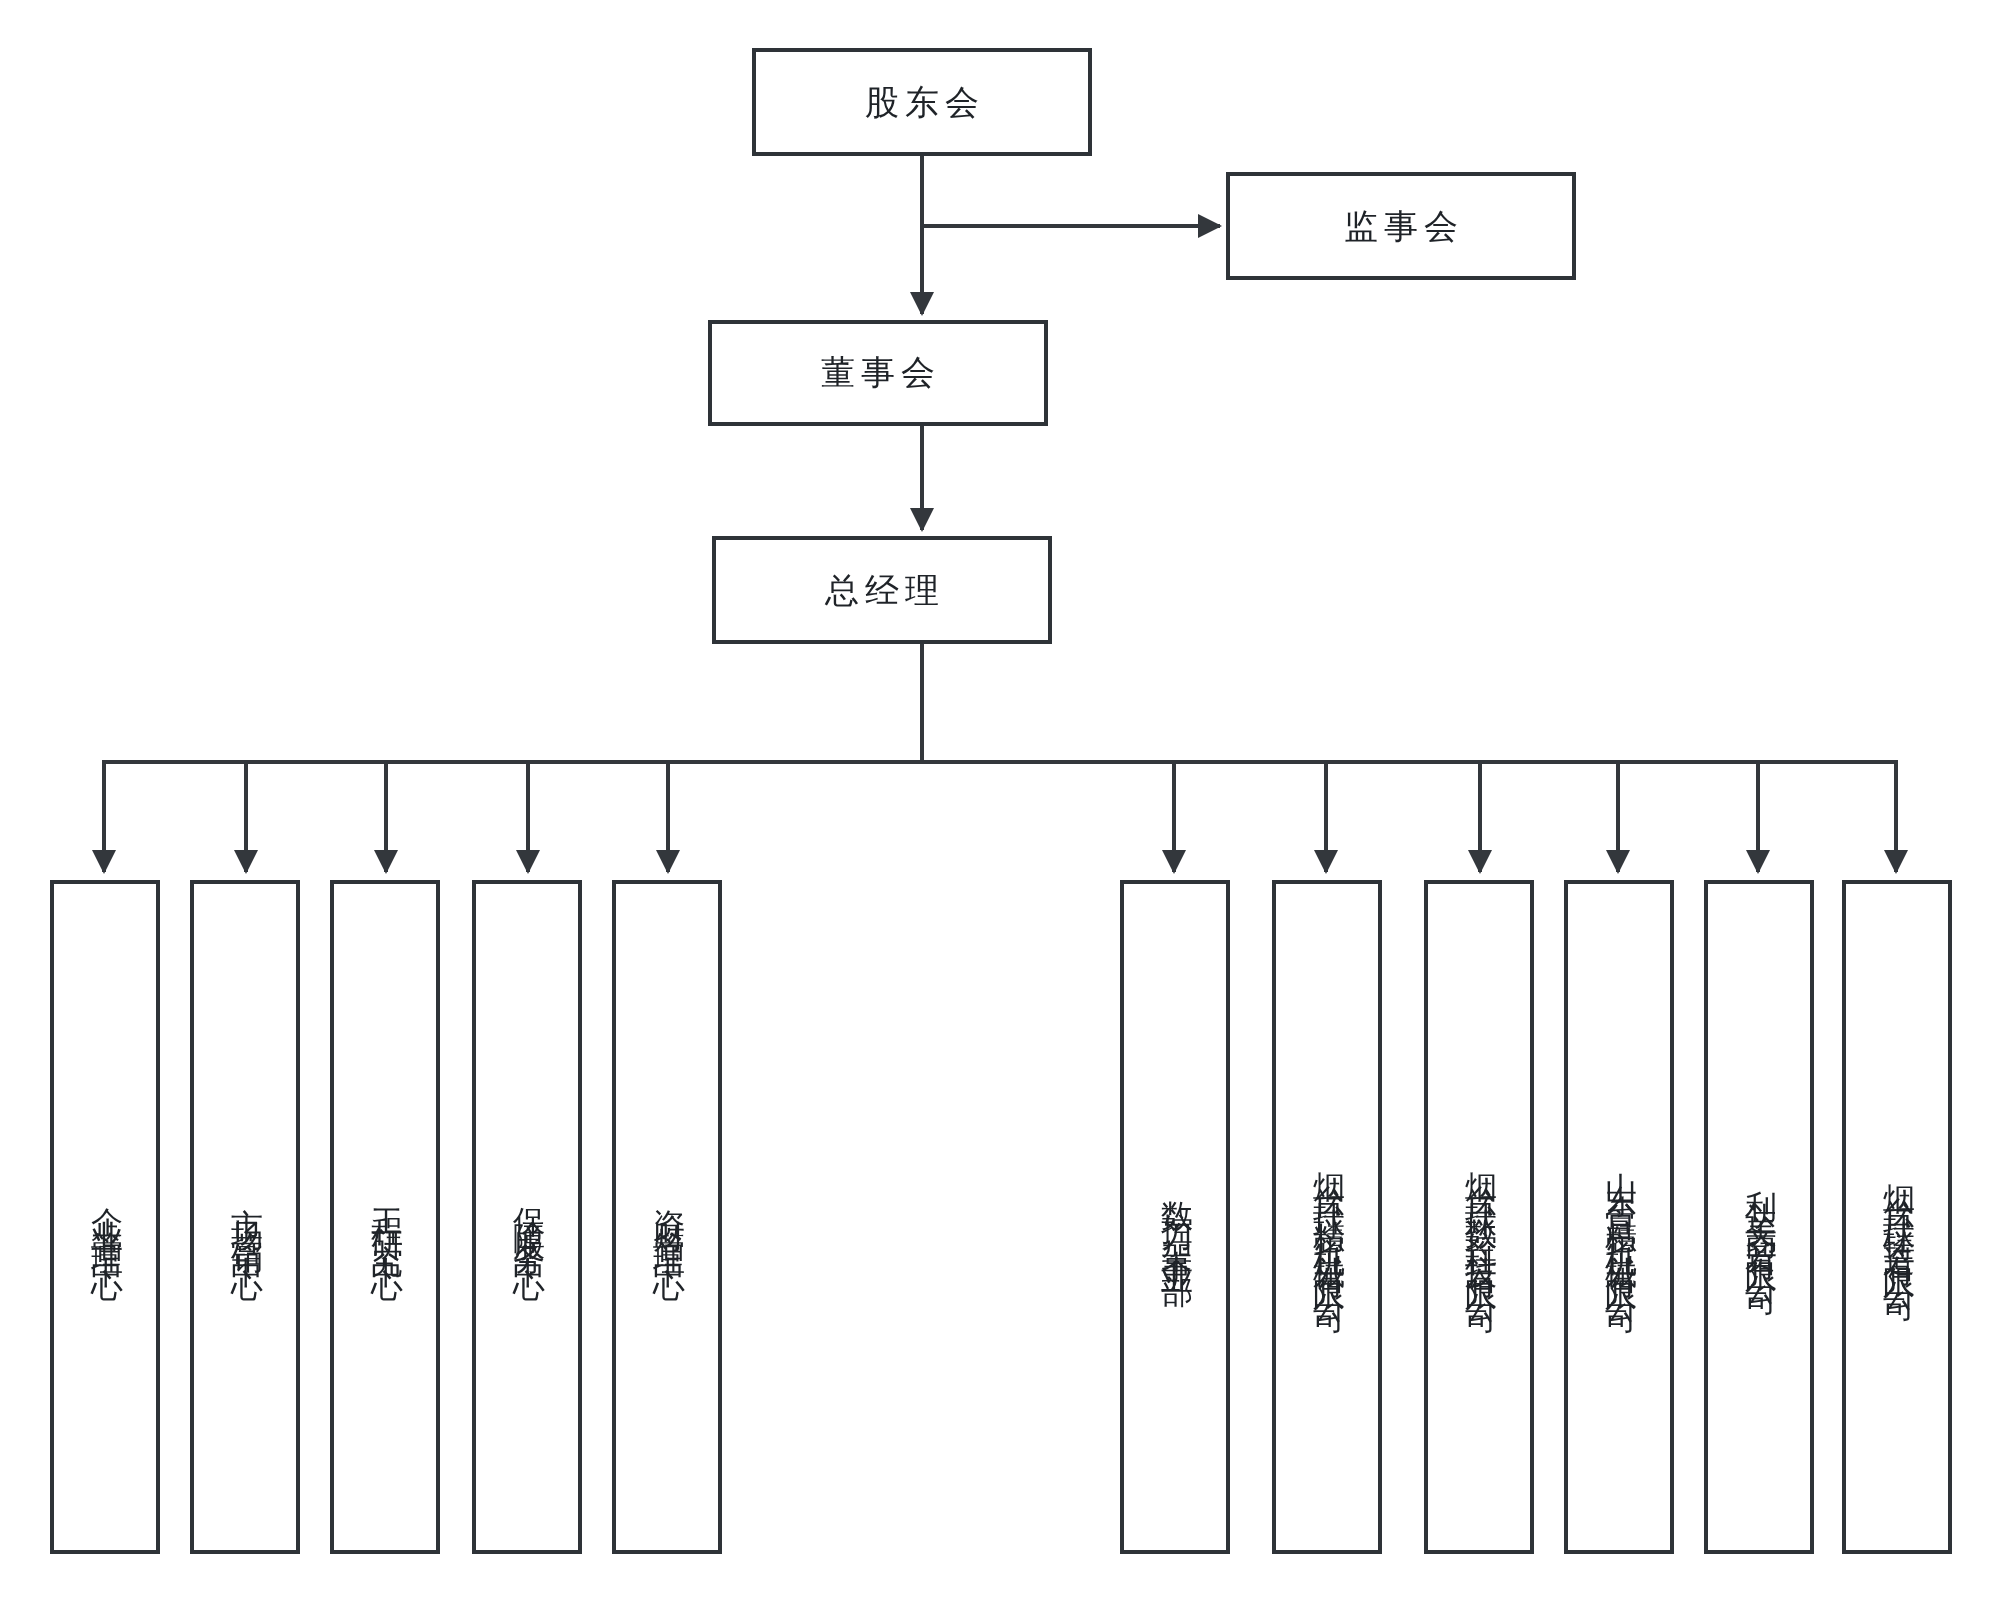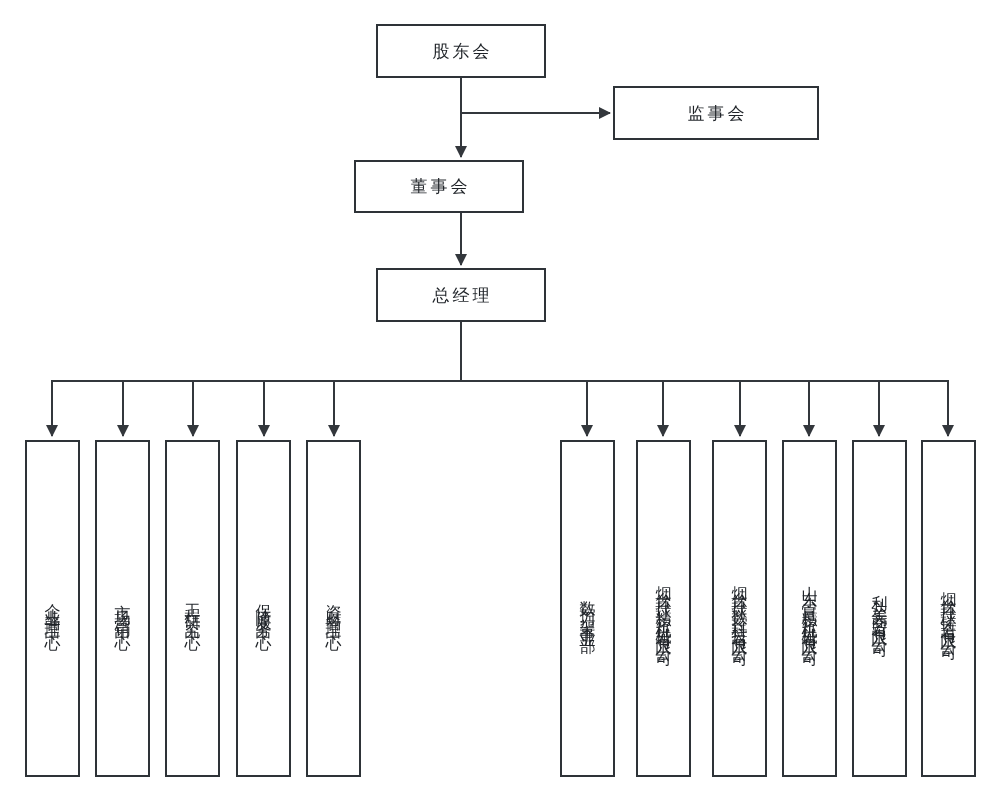--- a/index.html
+++ b/index.html
@@ -54,23 +54,23 @@
   .vtext {
     writing-mode: vertical-lr;
     text-orientation: upright;
     font-size: 16px;
     line-height: 1;
     letter-spacing: 6px;
     white-space: nowrap;
   }
   
   .pos-shareholders { left: 376px; top: 24px; }
-  .pos-supervisors  { left: 613px; top: 86px; width: 206px; }
+  .pos-supervisors  { left: 613px; top: 86px; width: 175px; }
   .pos-directors    { left: 354px; top: 160px; height: 53px; }
-  .pos-gm           { left: 376px; top: 268px; }
+  .pos-gm           { left: 356px; top: 268px; }
   
   .u0  { left: 25px;  }
   .u1  { left: 95px;  }
   .u2  { left: 165px; }
   .u3  { left: 236px; }
   .u4  { left: 306px; }
   .u5  { left: 560px; }
   .u6  { left: 636px; }
   .u7  { left: 712px; }
   .u8  { left: 782px; }

